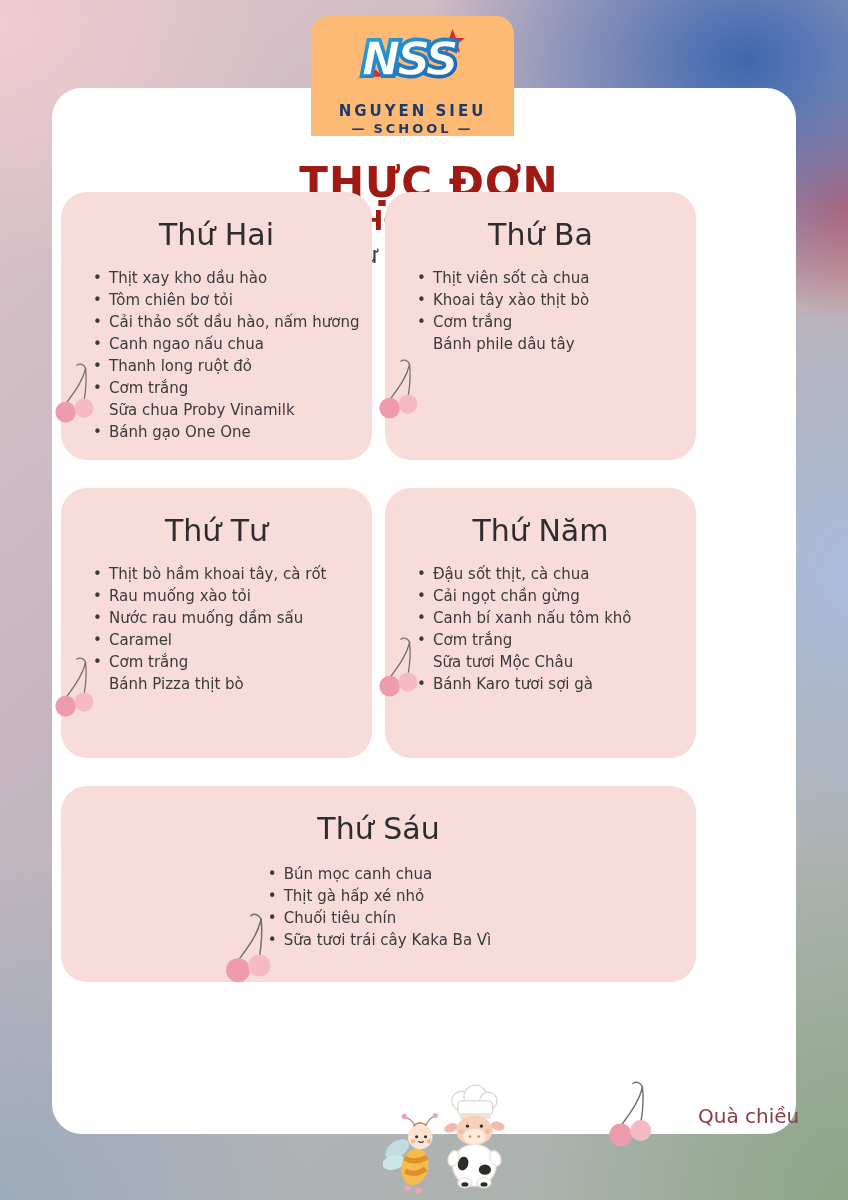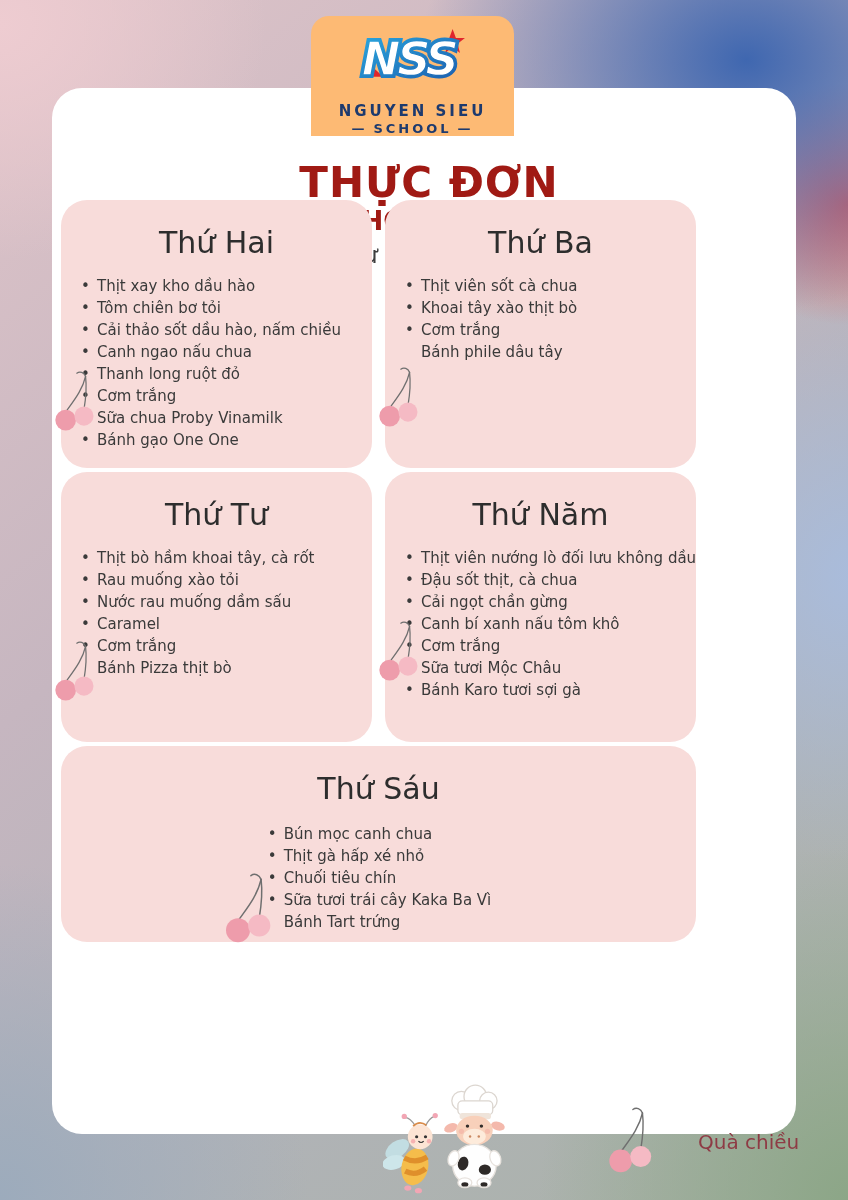--- a/index.html
+++ b/index.html
@@ -46,49 +46,49 @@
   }
   .page-subtitle {
     position:absolute; top:206px; left:0; width:100%; text-align:center;
     font-size:26px; font-weight:bold; color:#a01a14; z-index:3;
   }
   .week-range {
     position:absolute; top:242px; left:0; width:100%; text-align:center;
     font-size:23px; color:#3d3d3d; z-index:3;
   }
   .days-grid {
-    position:absolute; left:61px; top:200px;
+    position:absolute; left:61px; top:192px;
     display:grid; grid-template-columns:311px 311px; grid-template-rows:268px 270px 196px;
-    gap:4px 13px; z-index:3;
+    gap:28px 13px; z-index:3;
   }
   .day-card {
     position:relative; background:#f8dcda; border-radius:26px; padding-top:24px;
   }
   .day-card.full { grid-column:1 / -1; }
   .day-title {
     text-align:center; font-size:30px; font-weight:500; color:#2d2d2d; line-height:38px;
   }
   .menu-list {
-    list-style:none; margin-top:13px; padding-left:18px;
+    list-style:none; margin-top:13px; padding-left:30px;
   }
   .day-card.full .menu-list { padding-left:0; width:fit-content; margin:15px auto 0; }
   .menu-list li {
     position:relative; padding-left:18px; font-size:15px; line-height:22px;
     color:#3a3a3a; white-space:nowrap;
   }
   .menu-list li::before { content:"•"; position:absolute; left:2px; color:#3a3a3a; }
   .menu-list li.no-bullet::before { content:""; }
   .cherry { position:absolute; width:46px; height:62px; left:-8px; z-index:4; }
   .day-0 .cherry { top:170px; }
   .day-1 .cherry { top:166px; }
   .day-2 .cherry { top:168px; }
   .day-3 .cherry { top:148px; }
   .day-4 .cherry { left:162px; top:126px; width:54px; height:72px; }
   .legend {
-    position:absolute; left:606px; top:1106px; display:flex; align-items:flex-start; z-index:4;
+    position:absolute; left:606px; top:1080px; display:flex; align-items:flex-start; z-index:4;
   }
   .legend .cherry-legend { width:52px; height:68px; }
   .legend-label {
     margin:24px 0 0 40px; font-size:20px; color:#8e3b45; white-space:nowrap;
   }
   .bee-mascot { position:absolute; left:383px; top:1112px; width:62px; height:84px; z-index:5; }
   .chef-mascot { position:absolute; left:437px; top:1080px; width:74px; height:114px; z-index:5; }
   .hidden-defs { position:absolute; width:0; height:0; }
 </style>
 </head>
@@ -132,21 +132,21 @@
 <div class="page-title">THỰC ĐƠN</div>
 <div class="page-subtitle">DÀNH CHO HỌC SINH TIỂU HỌC</div>
 <div class="week-range">Tuần từ 7 - 11/08/2023</div>
 
 <div class="days-grid">
   <div class="day-card day-0">
     <div class="day-title">Thứ Hai</div>
     <ul class="menu-list">
         <li>Thịt xay kho dầu hào</li>
         <li>Tôm chiên bơ tỏi</li>
-        <li>Cải thảo sốt dầu hào, nấm chiều</li>
+        <li>Cải thảo sốt dầu hào, nấm hương</li>
         <li>Canh ngao nấu chua</li>
         <li>Thanh long ruột đỏ</li>
         <li>Cơm trắng</li>
         <li class="no-bullet">Sữa chua Proby Vinamilk</li>
         <li>Bánh gạo One One</li>
       </ul>
     <svg class="cherry" viewBox="0 0 56 78">
       <use href="#cherry-shape"></use>
     </svg>
   </div>
@@ -175,41 +175,39 @@
         <li class="no-bullet">Bánh Pizza thịt bò</li>
       </ul>
     <svg class="cherry" viewBox="0 0 56 78">
       <use href="#cherry-shape"></use>
     </svg>
   </div>
 
   <div class="day-card day-3">
     <div class="day-title">Thứ Năm</div>
     <ul class="menu-list">
-        <li>Thịt viên nướng lò đối lưu không dầu</li>
         <li>Đậu sốt thịt, cà chua</li>
         <li>Cải ngọt chần gừng</li>
         <li>Canh bí xanh nấu tôm khô</li>
         <li>Cơm trắng</li>
         <li class="no-bullet">Sữa tươi Mộc Châu</li>
         <li>Bánh Karo tươi sợi gà</li>
       </ul>
     <svg class="cherry" viewBox="0 0 56 78">
       <use href="#cherry-shape"></use>
     </svg>
   </div>
 
   <div class="day-card day-4 full">
     <div class="day-title">Thứ Sáu</div>
     <ul class="menu-list">
         <li>Bún mọc canh chua</li>
         <li>Thịt gà hấp xé nhỏ</li>
         <li>Chuối tiêu chín</li>
         <li>Sữa tươi trái cây Kaka Ba Vì</li>
-        <li class="no-bullet">Bánh Tart trứng</li>
       </ul>
     <svg class="cherry" viewBox="0 0 56 78">
       <use href="#cherry-shape"></use>
     </svg>
   </div>
 </div>
 
 <div class="legend">
   <svg class="cherry-legend" viewBox="0 0 56 78">
     <use href="#cherry-shape"></use>

